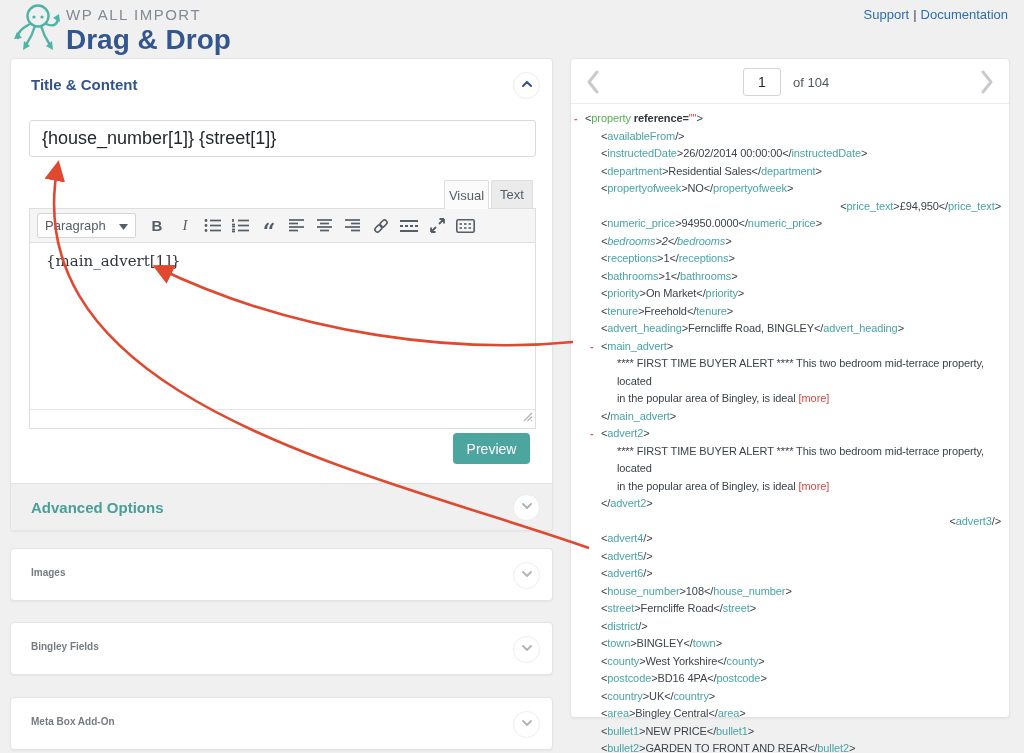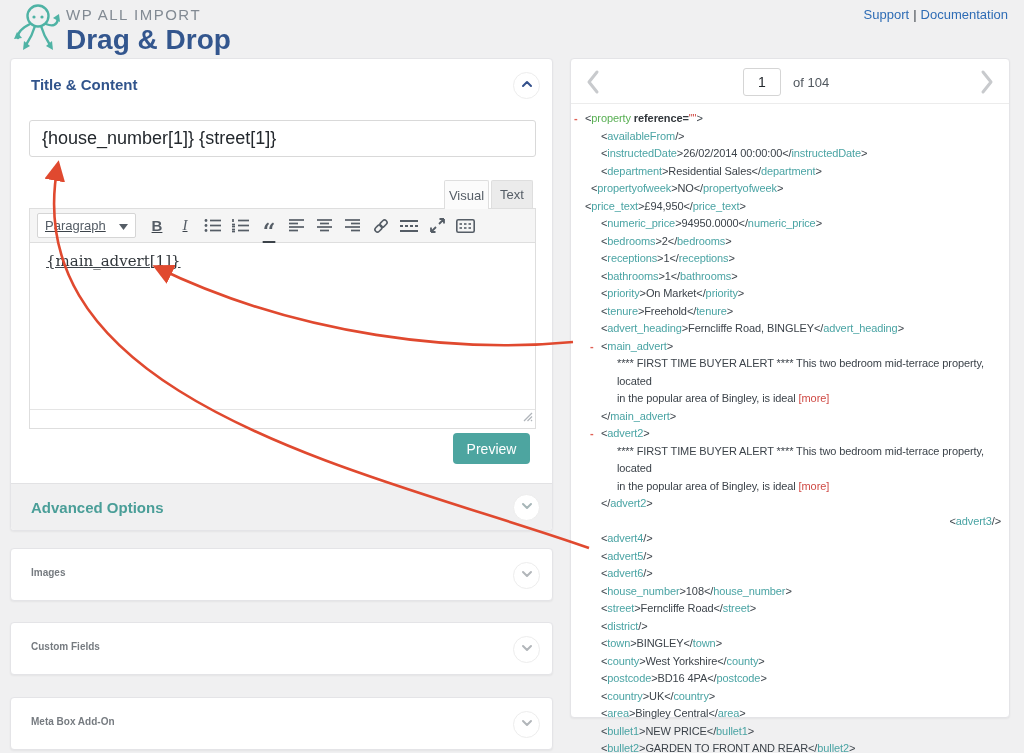--- a/index.html
+++ b/index.html
@@ -40,21 +40,21 @@
   .tab {
     position:absolute; height:28px; font-size:13px; color:#555d66;
     display:flex; align-items:center; justify-content:center; cursor:pointer;
     border:1px solid #dedede; border-bottom:none; border-radius:2px 2px 0 0;
   }
   .tab-visual { left:433px; top:121px; width:45px; background:#fbfbfb; z-index:2; height:29px; }
   .tab-text   { left:480px; top:121px; width:42px; background:#ebebeb; }
   
   .editor {
     position:absolute; left:18px; top:149px; width:507px; height:221px;
-    border:1px solid #dedede; display:flex; flex-direction:column; background:#fff;text-decoration:underline;
+    border:1px solid #dedede; display:flex; flex-direction:column; background:#fff;
   }
   .ed-toolbar {
     height:34px; background:#f5f5f5; border-bottom:1px solid #dedede;
     display:flex; align-items:center; padding:0 7px; gap:2px; flex:none;
   }
   .para-select {
     width:99px; height:25px; background:#fff; border:1px solid #d5d5d5; border-radius:2px;
     font-size:13px; color:#555d66; display:flex; align-items:center; justify-content:space-between;
     padding:0 7px; margin-right:6px; cursor:pointer;
   }
@@ -292,21 +292,21 @@
   <div class="mini-label">Images</div>
   <button class="circle-btn" style="top:13px;">
     <span>
       <svg width="14" height="14" viewBox="0 0 14 14">
           <polyline points="3,5 7,9 11,5" fill="none" stroke="#b2b6ba" stroke-width="2" stroke-linecap="round" stroke-linejoin="round"></polyline>
         </svg>
     </span>
   </button>
 </div>
 <div class="card mini-card" style="top:622px;">
-  <div class="mini-label">Custom Fields</div>
+  <div class="mini-label">Bingley Fields</div>
   <button class="circle-btn" style="top:13px;">
     <span>
       <svg width="14" height="14" viewBox="0 0 14 14">
           <polyline points="3,5 7,9 11,5" fill="none" stroke="#b2b6ba" stroke-width="2" stroke-linecap="round" stroke-linejoin="round"></polyline>
         </svg>
     </span>
   </button>
 </div>
 <div class="card mini-card" style="top:697px;">
   <div class="mini-label">Meta Box Add-On</div>
@@ -336,24 +336,24 @@
             <polyline points="6,3 14,13 6,23" fill="none" stroke="#c8cacd" stroke-width="3" stroke-linecap="round" stroke-linejoin="round"></polyline>
           </svg>
       </span>
     </button>
   </div>
   <div class="xml-tree">
       <div class="xline" style="padding-left: 14px;"><span class="xminus" style="left: 3px;">-</span><span class="xp">&lt;</span><span class="xroot">property</span><span class="xattr"> reference=</span><span class="xval">""</span><span class="xp">&gt;</span></div>
       <div class="xline" style="padding-left: 30px;"><span class="xp">&lt;</span><span class="xtag">availableFrom</span><span class="xp">/&gt;</span></div>
       <div class="xline" style="padding-left: 30px;"><span class="xp">&lt;</span><span class="xtag">instructedDate</span><span class="xp">&gt;</span><span class="xtxt">26/02/2014 00:00:00</span><span class="xp">&lt;/</span><span class="xtag">instructedDate</span><span class="xp">&gt;</span></div>
       <div class="xline" style="padding-left: 30px;"><span class="xp">&lt;</span><span class="xtag">department</span><span class="xp">&gt;</span><span class="xtxt">Residential Sales</span><span class="xp">&lt;/</span><span class="xtag">department</span><span class="xp">&gt;</span></div>
-      <div class="xline" style="padding-left: 20px;"><span class="xp">&lt;</span><span class="xtag">propertyofweek</span><span class="xp">&gt;</span><span class="xtxt">NO</span><span class="xp">&lt;/</span><span class="xtag">propertyofweek</span><span class="xp">&gt;</span></div>
-      <div class="xline" style="padding-left: 14px;"><span class="xp">&lt;</span><span class="xtag">price_text</span><span class="xp">&gt;</span><span class="xtxt">£94,950</span><span class="xp">&lt;/</span><span class="xtag">price_text</span><span class="xp">&gt;</span></div>
+      <div class="xline" style="padding-left: 30px;"><span class="xp">&lt;</span><span class="xtag">propertyofweek</span><span class="xp">&gt;</span><span class="xtxt">NO</span><span class="xp">&lt;/</span><span class="xtag">propertyofweek</span><span class="xp">&gt;</span></div>
+      <div class="xline" style="padding-left: 36px; text-align: right;"><span class="xp">&lt;</span><span class="xtag">price_text</span><span class="xp">&gt;</span><span class="xtxt">£94,950</span><span class="xp">&lt;/</span><span class="xtag">price_text</span><span class="xp">&gt;</span></div>
       <div class="xline" style="padding-left: 30px;"><span class="xp">&lt;</span><span class="xtag">numeric_price</span><span class="xp">&gt;</span><span class="xtxt">94950.0000</span><span class="xp">&lt;/</span><span class="xtag">numeric_price</span><span class="xp">&gt;</span></div>
-      <div class="xline" style="padding-left: 30px;"><span class="xp">&lt;</span><span class="xtag">bedrooms</span><span class="xp">&gt;</span><span class="xtxt">2</span><span class="xp">&lt;/</span><span class="xtag">bedrooms</span><span class="xp">&gt;</span></div>
+      <div class="xline" style="padding-left: 30px; font-style: italic;"><span class="xp">&lt;</span><span class="xtag">bedrooms</span><span class="xp">&gt;</span><span class="xtxt">2</span><span class="xp">&lt;/</span><span class="xtag">bedrooms</span><span class="xp">&gt;</span></div>
       <div class="xline" style="padding-left: 30px;"><span class="xp">&lt;</span><span class="xtag">receptions</span><span class="xp">&gt;</span><span class="xtxt">1</span><span class="xp">&lt;/</span><span class="xtag">receptions</span><span class="xp">&gt;</span></div>
       <div class="xline" style="padding-left: 30px;"><span class="xp">&lt;</span><span class="xtag">bathrooms</span><span class="xp">&gt;</span><span class="xtxt">1</span><span class="xp">&lt;/</span><span class="xtag">bathrooms</span><span class="xp">&gt;</span></div>
       <div class="xline" style="padding-left: 30px;"><span class="xp">&lt;</span><span class="xtag">priority</span><span class="xp">&gt;</span><span class="xtxt">On Market</span><span class="xp">&lt;/</span><span class="xtag">priority</span><span class="xp">&gt;</span></div>
       <div class="xline" style="padding-left: 30px;"><span class="xp">&lt;</span><span class="xtag">tenure</span><span class="xp">&gt;</span><span class="xtxt">Freehold</span><span class="xp">&lt;/</span><span class="xtag">tenure</span><span class="xp">&gt;</span></div>
       <div class="xline" style="padding-left: 30px;"><span class="xp">&lt;</span><span class="xtag">advert_heading</span><span class="xp">&gt;</span><span class="xtxt">Ferncliffe Road, BINGLEY</span><span class="xp">&lt;/</span><span class="xtag">advert_heading</span><span class="xp">&gt;</span></div>
       <div class="xline" style="padding-left: 30px;"><span class="xminus" style="left: 19px;">-</span><span class="xp">&lt;</span><span class="xtag">main_advert</span><span class="xp">&gt;</span></div>
       <div class="xline" style="padding-left: 46px;"><span class="xtxt">**** FIRST TIME BUYER ALERT **** This two bedroom mid-terrace property, located</span></div>
       <div class="xline" style="padding-left: 46px;"><span class="xtxt">in the popular area of Bingley, is ideal </span><span class="xmore">[more]</span></div>
       <div class="xline" style="padding-left: 30px;"><span class="xp">&lt;/</span><span class="xtag">main_advert</span><span class="xp">&gt;</span></div>
       <div class="xline" style="padding-left: 30px;"><span class="xminus" style="left: 19px;">-</span><span class="xp">&lt;</span><span class="xtag">advert2</span><span class="xp">&gt;</span></div>

